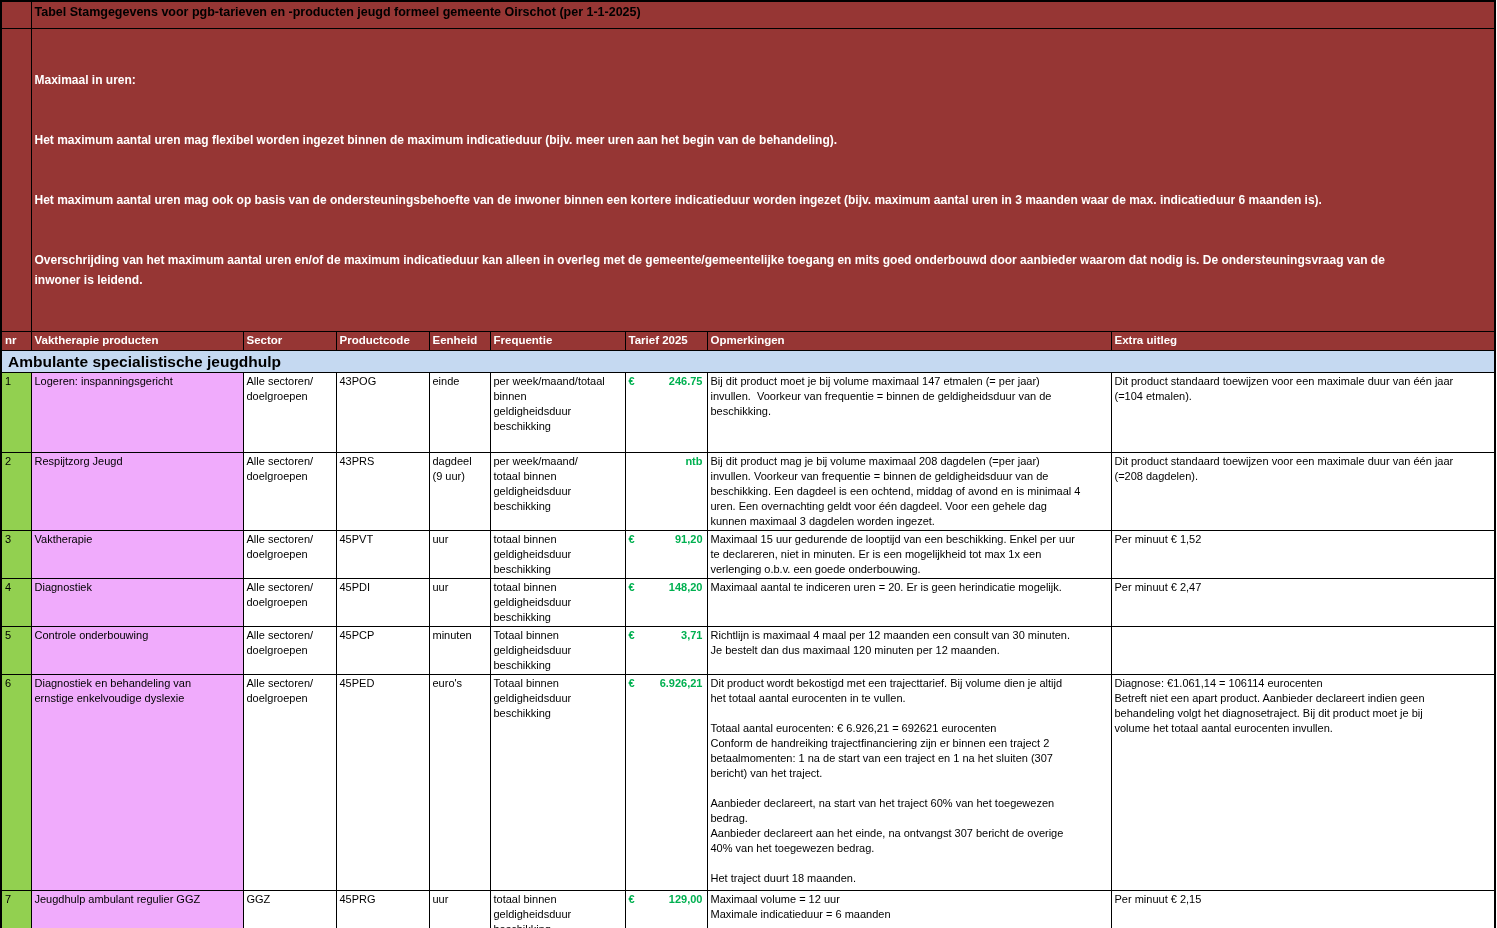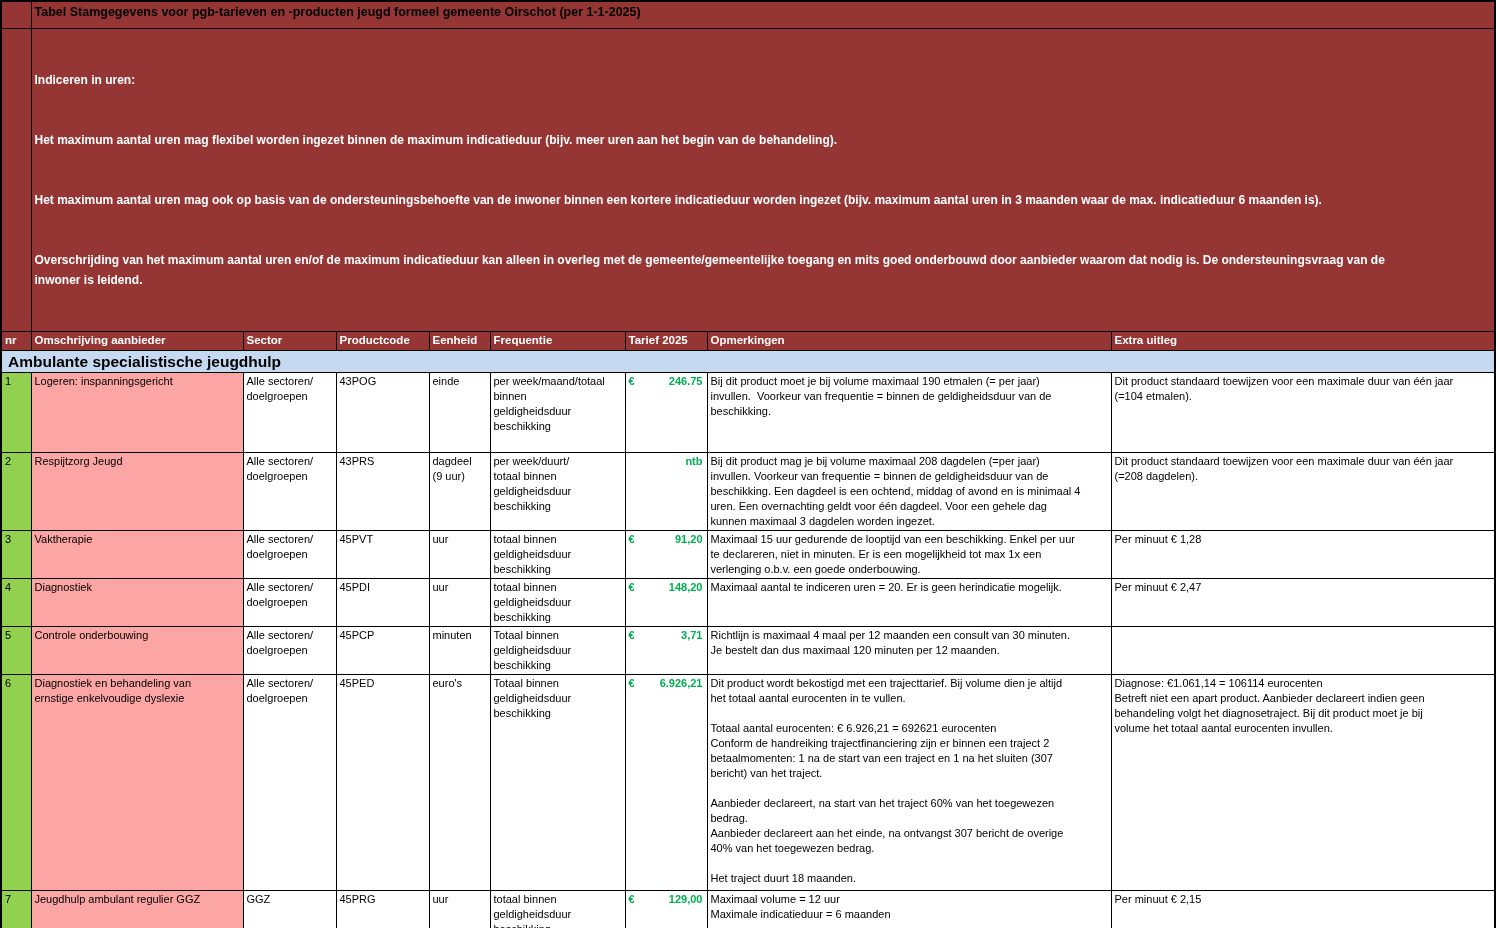--- a/index.html
+++ b/index.html
@@ -6,21 +6,21 @@
   .sheet{position:relative;width:1497px;height:928px;background:#fff;overflow:hidden;}
   table{border-collapse:collapse;table-layout:fixed;width:1494px;border:2px solid #000;}
   td{border:1px solid #000;vertical-align:top;padding:1px 4px 1px 3px;font-size:11px;line-height:15px;
      color:#000;white-space:pre-wrap;word-wrap:break-word;overflow:hidden;}
   .redbg{background:#963634;}
   .title-cell{font-weight:bold;font-size:12.5px;color:#000;line-height:18px;}
   .notes-cell{color:#fff;font-weight:bold;font-size:12px;line-height:20px;}
   .colhead td{color:#fff;font-weight:bold;font-size:11.5px;background:#963634;}
   .section-row td{background:#C5D9F1;font-weight:bold;font-size:15.5px;line-height:19px;padding-left:6px;}
   .nrcell{background:#92D050;}
-  .desccell{background:#fca5a5;margin-top:28px;}
+  .desccell{background:#f0abfc;margin-top:28px;}
   .tarief-wrap{display:flex;justify-content:space-between;color:#00B050;font-weight:bold;}
   tr.h-title{height:27px;} tr.h-info{height:100px;} tr.h-colhead{height:19px;margin-left:40px;} tr.h-section{height:21px;margin-top:28px;}
   tr.h-r1{height:80px;} tr.h-r2{height:78px;} tr.h-r3{height:46px;} tr.h-r4{height:46px;} tr.h-r5{height:46px;}
   tr.h-r6{height:216px;} tr.h-r7{height:46px;}
   .edge-line{position:absolute;left:1494px;top:904px;width:2px;height:24px;background:#000;}
 </style>
 </head>
 <body>
 
 <div class="sheet">
@@ -39,31 +39,31 @@
 
   <tbody>
         <tr class="h-title">
     <td class="redbg"></td>
     <td class="redbg title-cell" colspan="8">Tabel Stamgegevens voor pgb-tarieven en -producten jeugd formeel gemeente Oirschot (per 1-1-2025)</td>
   </tr>
 
   <tr class="h-info">
     <td class="redbg"></td>
     <td class="redbg notes-cell" colspan="8">
-      <div>Indiceren in uren:</div>
+      <div>Maximaal in uren:</div>
       <div>Het maximum aantal uren mag flexibel worden ingezet binnen de maximum indicatieduur (bijv. meer uren aan het begin van de behandeling).</div>
       <div>Het maximum aantal uren mag ook op basis van de ondersteuningsbehoefte van de inwoner binnen een kortere indicatieduur worden ingezet (bijv. maximum aantal uren in 3 maanden waar de max. indicatieduur 6 maanden is).</div>
       <div>Overschrijding van het maximum aantal uren en/of de maximum indicatieduur kan alleen in overleg met de gemeente/gemeentelijke toegang en mits goed onderbouwd door aanbieder waarom dat nodig is. De ondersteuningsvraag van de
 inwoner is leidend.</div>
     </td>
   </tr>
 
   <tr class="h-colhead colhead">
     <td>nr</td>
-    <td>Omschrijving aanbieder</td>
+    <td>Vaktherapie producten</td>
     <td>Sector</td>
     <td>Productcode</td>
     <td>Eenheid</td>
     <td>Frequentie</td>
     <td>Tarief 2025</td>
     <td>Opmerkingen</td>
     <td>Extra uitleg</td>
   </tr>
 
   <tr class="h-section section-row">
@@ -75,36 +75,36 @@
     <td class="desccell">Logeren: inspanningsgericht</td>
     <td>Alle sectoren/
 doelgroepen</td>
     <td>43POG</td>
     <td>einde</td>
     <td>per week/maand/totaal
 binnen
 geldigheidsduur
 beschikking</td>
     <td><div class="tarief-wrap"><span>€</span><span>246.75</span></div></td>
-    <td>Bij dit product moet je bij volume maximaal 190 etmalen (= per jaar)
+    <td>Bij dit product moet je bij volume maximaal 147 etmalen (= per jaar)
 invullen.  Voorkeur van frequentie = binnen de geldigheidsduur van de
 beschikking.</td>
     <td>Dit product standaard toewijzen voor een maximale duur van één jaar
 (=104 etmalen).</td>
   </tr>
 
   <tr class="h-r2">
     <td class="nrcell">2</td>
     <td class="desccell">Respijtzorg Jeugd</td>
     <td>Alle sectoren/
 doelgroepen</td>
     <td>43PRS</td>
     <td>dagdeel
 (9 uur)</td>
-    <td>per week/duurt/
+    <td>per week/maand/
 totaal binnen
 geldigheidsduur
 beschikking</td>
     <td><div class="tarief-wrap"><span></span><span>ntb</span></div></td>
     <td>Bij dit product mag je bij volume maximaal 208 dagdelen (=per jaar)
 invullen. Voorkeur van frequentie = binnen de geldigheidsduur van de
 beschikking. Een dagdeel is een ochtend, middag of avond en is minimaal 4
 uren. Een overnachting geldt voor één dagdeel. Voor een gehele dag
 kunnen maximaal 3 dagdelen worden ingezet.</td>
     <td>Dit product standaard toewijzen voor een maximale duur van één jaar
@@ -118,21 +118,21 @@
 doelgroepen</td>
     <td>45PVT</td>
     <td>uur</td>
     <td>totaal binnen
 geldigheidsduur
 beschikking</td>
     <td><div class="tarief-wrap"><span>€</span><span>91,20</span></div></td>
     <td>Maximaal 15 uur gedurende de looptijd van een beschikking. Enkel per uur
 te declareren, niet in minuten. Er is een mogelijkheid tot max 1x een
 verlenging o.b.v. een goede onderbouwing.</td>
-    <td>Per minuut € 1,28</td>
+    <td>Per minuut € 1,52</td>
   </tr>
 
   <tr class="h-r4">
     <td class="nrcell">4</td>
     <td class="desccell">Diagnostiek</td>
     <td>Alle sectoren/
 doelgroepen</td>
     <td>45PDI</td>
     <td>uur</td>
     <td>totaal binnen

